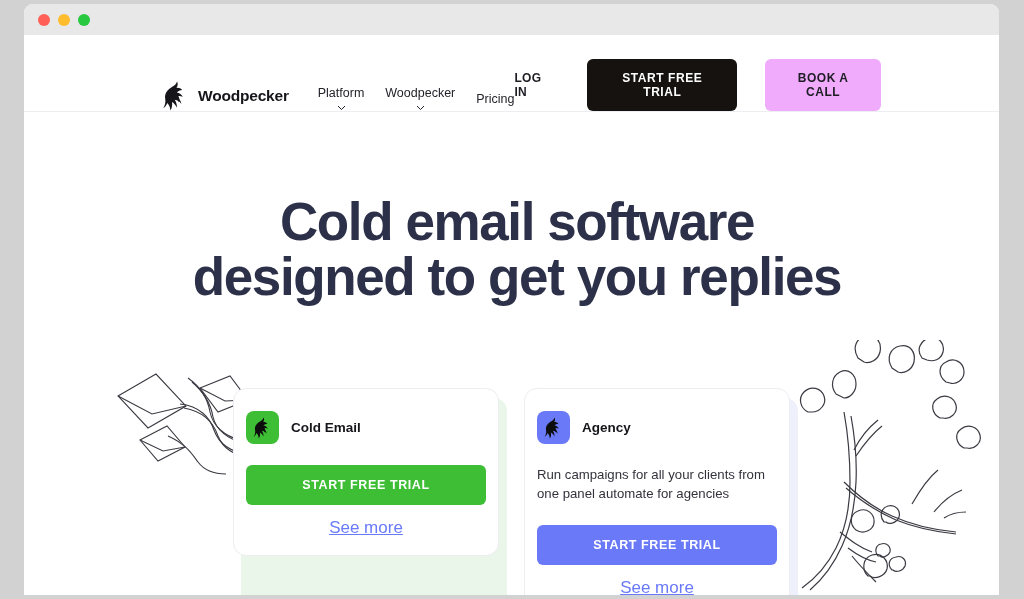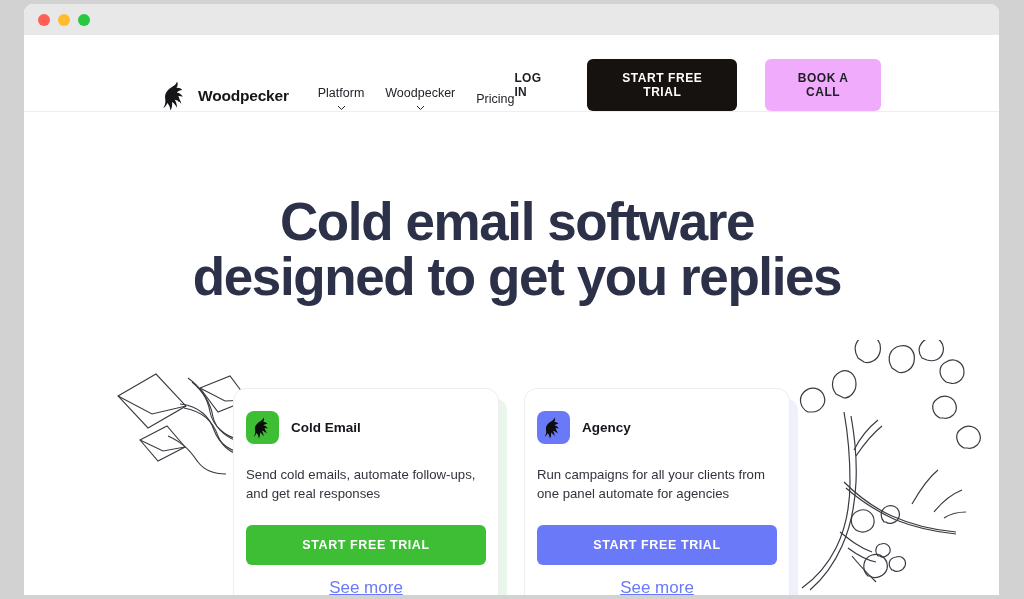--- a/index.html
+++ b/index.html
@@ -376,21 +376,20 @@
           <div class="card">
             <div class="card-head">
               <span class="card-icon green">
                 <svg width="19" height="22" viewBox="0 0 28 32">
                   <path fill="#0d0d0d" d="M15.6 0.6c1.2 2.3 0.9 4.6-0.6 6.6 2.6-0.3 4.6 0.5 6.2 2.4-2.4 0.2-4.3 1-5.8 2.6 2.9 0.5 5.1 1.9 6.4 4.6-2.6-1.1-5-1.2-7.3 0 3.2 1.5 5.2 4 5.8 7.6-1.9-2.4-4.2-3.9-7.1-4.3 1.5 2.6 2.5 5.3 2.3 8.4-1.2-2.6-2.9-4.6-5.3-6 0.6 3.2 0.2 6.2-1.6 9-0.2-3.1-1.2-5.8-3.3-8.1-0.9 2.4-2.3 4.3-4.4 5.7 2-3.2 2.8-6.6 2.1-10.3-0.6-3.2 0.3-6 2.4-8.4C7.6 7.5 10.4 6.4 13 4.5c1.3-1 2.2-2.3 2.6-3.9z"></path>
                   <path fill="#0d0d0d" d="M9.6 12.8c2.8-0.5 5.2 0.4 7 2.7 1.8 2.3 2 4.9 0.8 7.5-0.3-3-1.7-5.3-4.3-6.8-1.2-0.7-2.4-1.2-3.5-1.6-0.6-0.2-0.8-0.9 0-1.8z"></path>
                 </svg>
               </span>
               <span class="card-title">Cold Email</span>
             </div>
-            <p class="card-desc">Send cold emails, automate follow-ups, and get real responses</p>
             <button class="card-cta green">START FREE TRIAL</button>
             <span class="see-more">See more</span>
           </div>
         </div>
 
         <div class="card-wrap agency">
           <div class="card-shadow"></div>
           <div class="card">
             <div class="card-head">
               <span class="card-icon blue">

